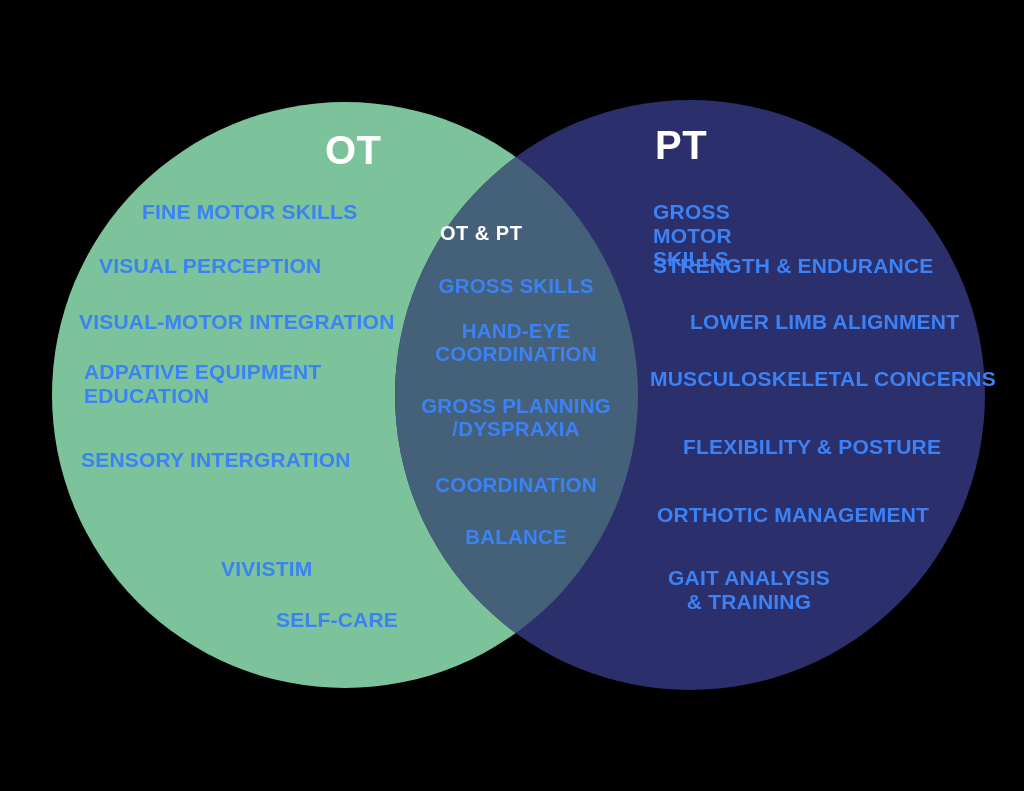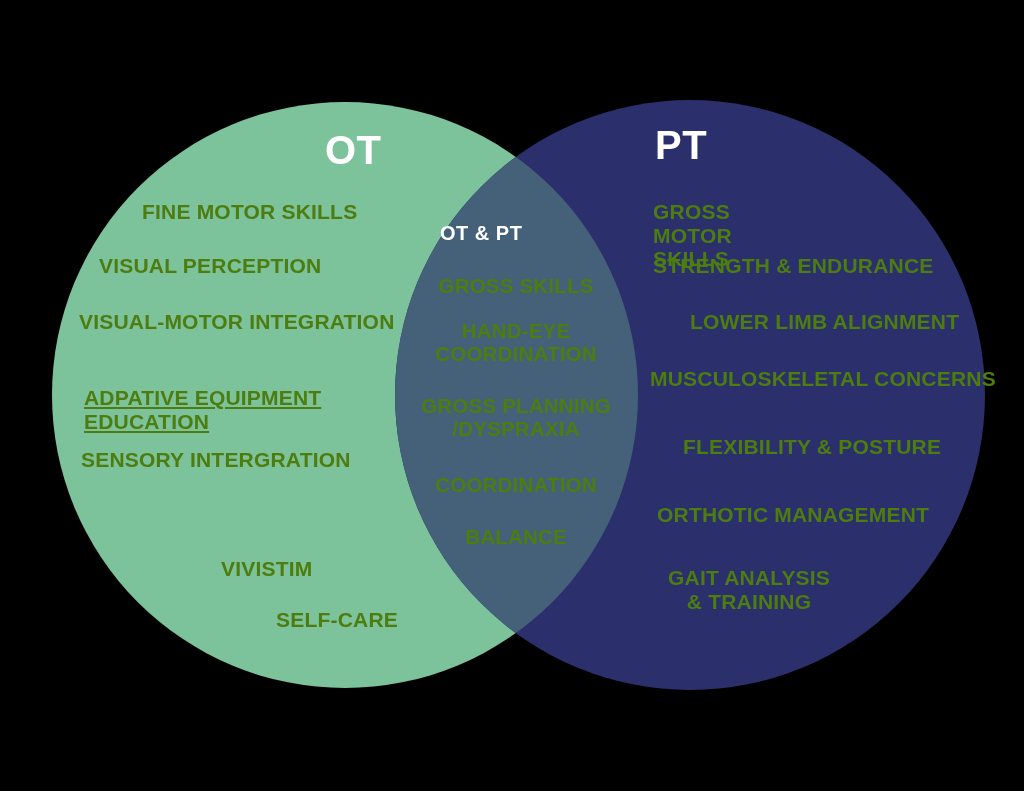--- a/index.html
+++ b/index.html
@@ -44,21 +44,21 @@
   }
   #ot-title { left: 325px; top: 130px; }
   #pt-title { left: 655px; top: 125px; }
   #center-title {
     left: 440px;
     top: 223px;
     font-size: 20px;
   }
   .item {
     position: absolute;
-    color: #4d7c0f;
+    color: #3b82f6;
     font-weight: bold;
     font-size: 21px;
     line-height: 1.12;
     white-space: pre-line;
     letter-spacing: 0.2px;
   }
   .item.left  { text-align: left; }
   .item.right { text-align: right; }
   .item.center {
     text-align: center;
@@ -88,21 +88,21 @@
 
     <div class="circle-title" id="ot-title">OT</div>
 
     <div class="circle-title" id="pt-title">PT</div>
 
     <div class="circle-title" id="center-title">OT &amp; PT</div>
 
     <div class="item left" style="left:142px; top:200px;">FINE MOTOR SKILLS</div>
     <div class="item left" style="left:99px; top:254px;">VISUAL PERCEPTION</div>
     <div class="item left" style="left:79px; top:310px;">VISUAL-MOTOR INTEGRATION</div>
-    <div class="item left" style="left:84px; top:386px;text-decoration:underline;">ADPATIVE EQUIPMENT
+    <div class="item left" style="left:84px; top:360px;">ADPATIVE EQUIPMENT
 EDUCATION</div>
     <div class="item left" style="left:81px; top:448px;">SENSORY INTERGRATION</div>
     <div class="item left" style="left:221px; top:557px;">VIVISTIM</div>
     <div class="item left" style="left:276px; top:608px;">SELF-CARE</div>
 
     <div class="item center" style="left:516px; top:275px;">GROSS SKILLS</div>
     <div class="item center" style="left:516px; top:320px;">HAND-EYE
 COORDINATION</div>
     <div class="item center" style="left:516px; top:395px;">GROSS PLANNING
 /DYSPRAXIA</div>

